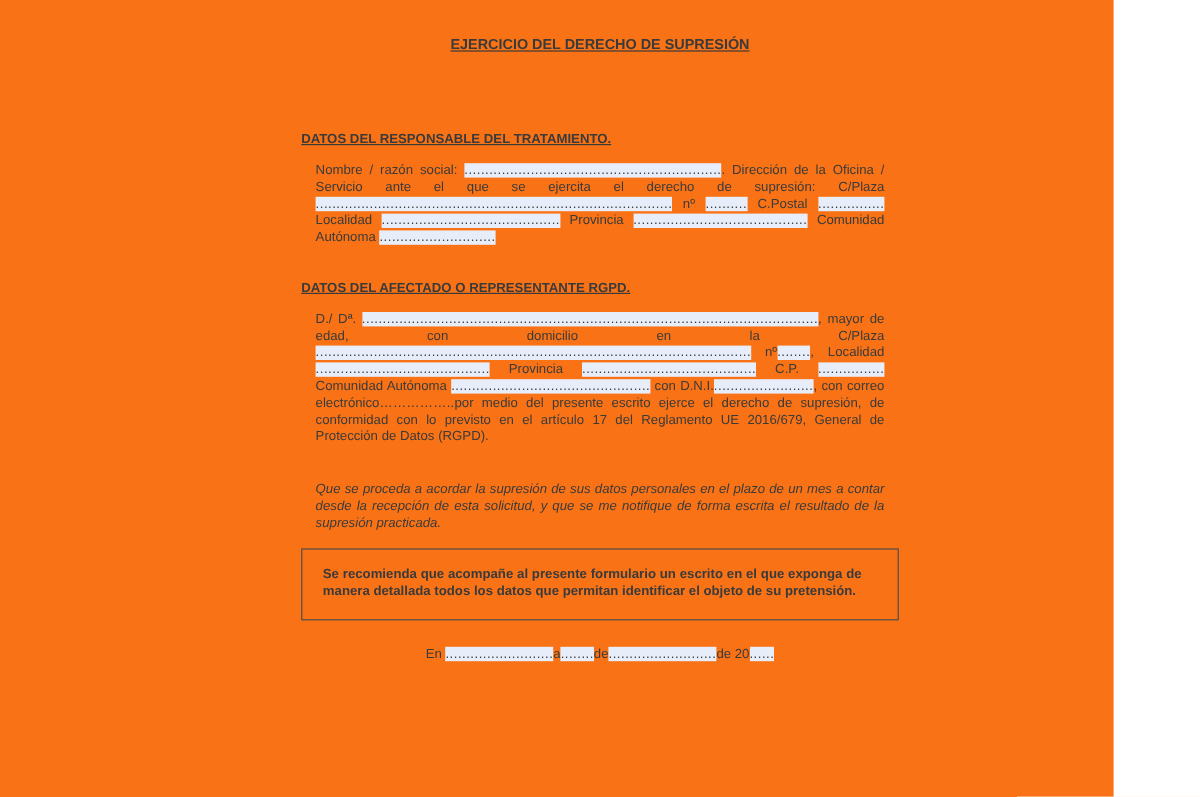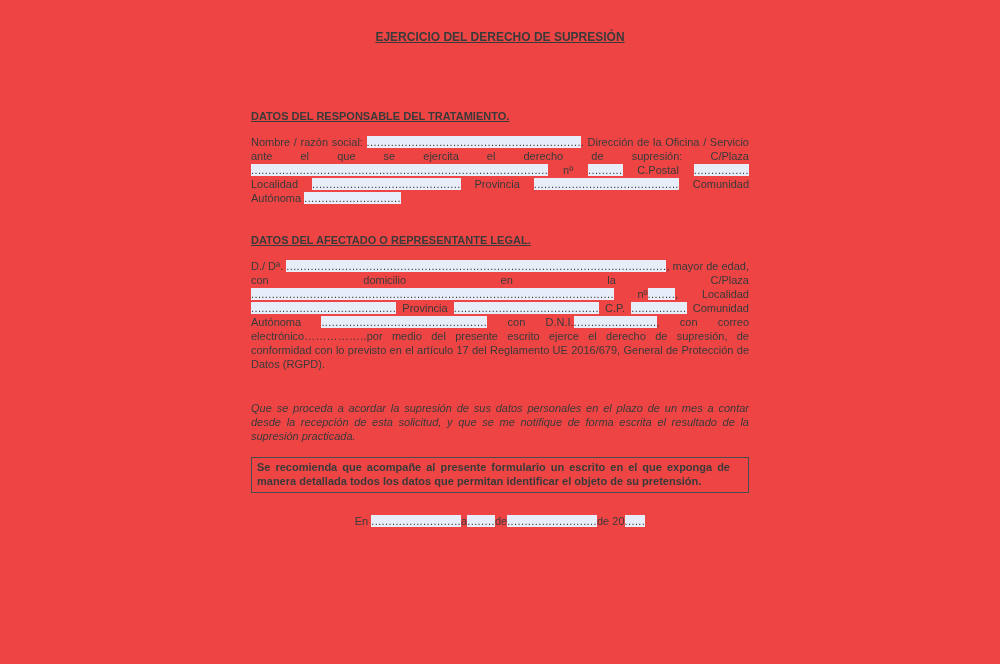--- a/index.html
+++ b/index.html
@@ -3,23 +3,23 @@
 <meta charset="utf-8">
 <title>Ejercicio del Derecho de Supresión</title>
 <style>
   html, body {
     margin: 0;
     padding: 0;
     background: #ffffff;
   }
   .page {
     position: relative;
-    width: 1000px;
+    width: 928px;
     height: 664px;
-    background: #ef4444;
+    background: #f97316;
     overflow: hidden;
     font-family: "Liberation Sans", sans-serif;
     color: #3a3a3a;
   }
   .content {
     position: absolute;
     left: 251px;
     top: 0;
     width: 498px;
   }
@@ -33,21 +33,21 @@
   }
   .heading {
     font-size: 11px;
     font-weight: bold;
     text-decoration: underline;
     line-height: 14px;
   }
   .h1gap { margin-top: 64px; }
   .h2gap { margin-top: 28px; }
   .para {
-    margin: 0;
+    margin: 12px;
     font-size: 11px;
     line-height: 14px;
     text-align: justify;
   }
   .pgap1 { margin-top: 12px; }
   .solicita {
     margin-top: 12px;
     font-size: 11px;
     font-weight: bold;
     line-height: 14px;
@@ -78,21 +78,21 @@
 
 <div class="page">
   <div class="content">
 
     <div class="title">EJERCICIO DEL DERECHO DE SUPRESIÓN</div>
 
     <div class="heading h1gap">DATOS DEL RESPONSABLE DEL TRATAMIENTO.</div>
 
     <p class="para pgap1"><span class="seg-text">Nombre / razón social: </span><span class="seg-field">..............................................................</span><span class="seg-text">. Dirección de la Oficina / Servicio ante el que se ejercita el derecho de supresión: C/Plaza </span><span class="seg-field">......................................................................................</span><span class="seg-text"> nº </span><span class="seg-field">..........</span><span class="seg-text"> C.Postal </span><span class="seg-field">................</span><span class="seg-text"> Localidad </span><span class="seg-field">...........................................</span><span class="seg-text"> Provincia </span><span class="seg-field">..........................................</span><span class="seg-text"> Comunidad Autónoma </span><span class="seg-field">............................</span></p>
 
-    <div class="heading h2gap">DATOS DEL AFECTADO O REPRESENTANTE LEGAL.</div>
+    <div class="heading h2gap">DATOS DEL AFECTADO O REPRESENTANTE RGPD.</div>
 
     <p class="para pgap1"><span class="seg-text">D./ Dª. </span><span class="seg-field">..............................................................................................................</span><span class="seg-text">, mayor de edad, con domicilio en la C/Plaza </span><span class="seg-field">.........................................................................................................</span><span class="seg-text"> nº</span><span class="seg-field">........</span><span class="seg-text">, Localidad </span><span class="seg-field">..........................................</span><span class="seg-text"> Provincia </span><span class="seg-field">..........................................</span><span class="seg-text"> C.P. </span><span class="seg-field">................</span><span class="seg-text"> Comunidad Autónoma </span><span class="seg-field">................................................</span><span class="seg-text"> con D.N.I.</span><span class="seg-field">........................</span><span class="seg-text">, con correo electrónico</span><span class="seg-dots">……………..</span><span class="seg-text">por medio del presente escrito ejerce el derecho de supresión, de conformidad con lo previsto en el artículo 17 del Reglamento UE 2016/679, General de Protección de Datos (RGPD).</span></p>
 
 
     <p class="para p3">Que se proceda a acordar la supresión de sus datos personales en el plazo de un mes a contar desde la recepción de esta solicitud, y que se me notifique de forma escrita el resultado de la supresión practicada.</p>
 
 
 
     <div class="recommendation-box">
       <p class="para boxtext">Se recomienda que acompañe al presente formulario un escrito en el que exponga de manera detallada todos los datos que permitan identificar el objeto de su pretensión.</p>

